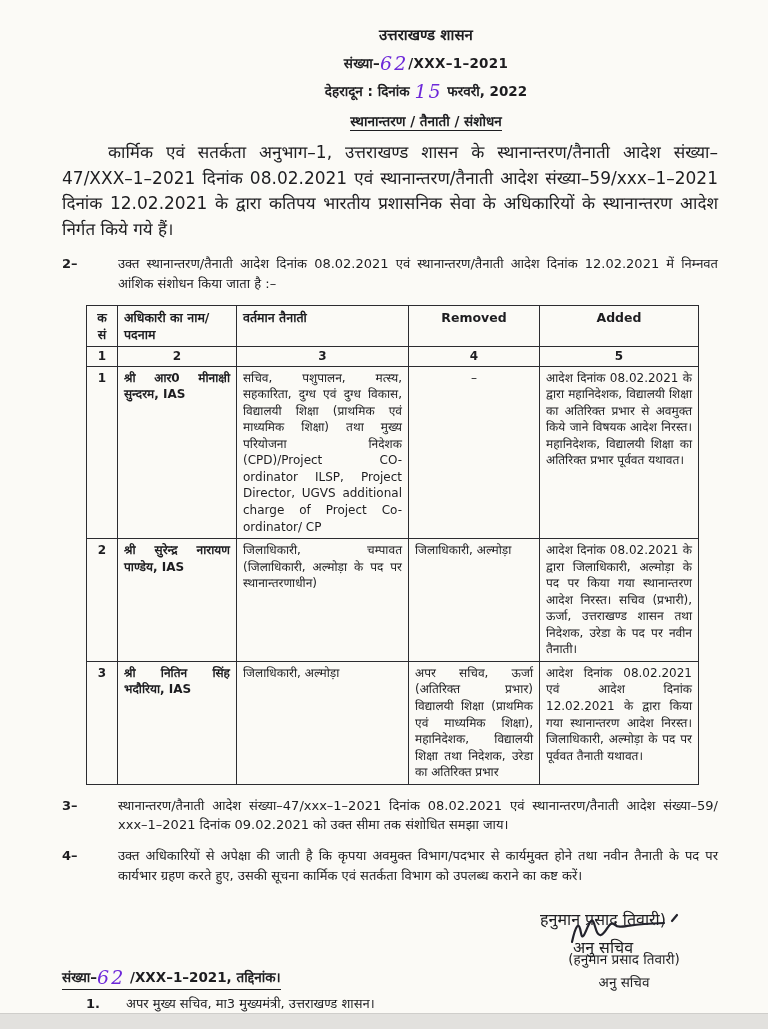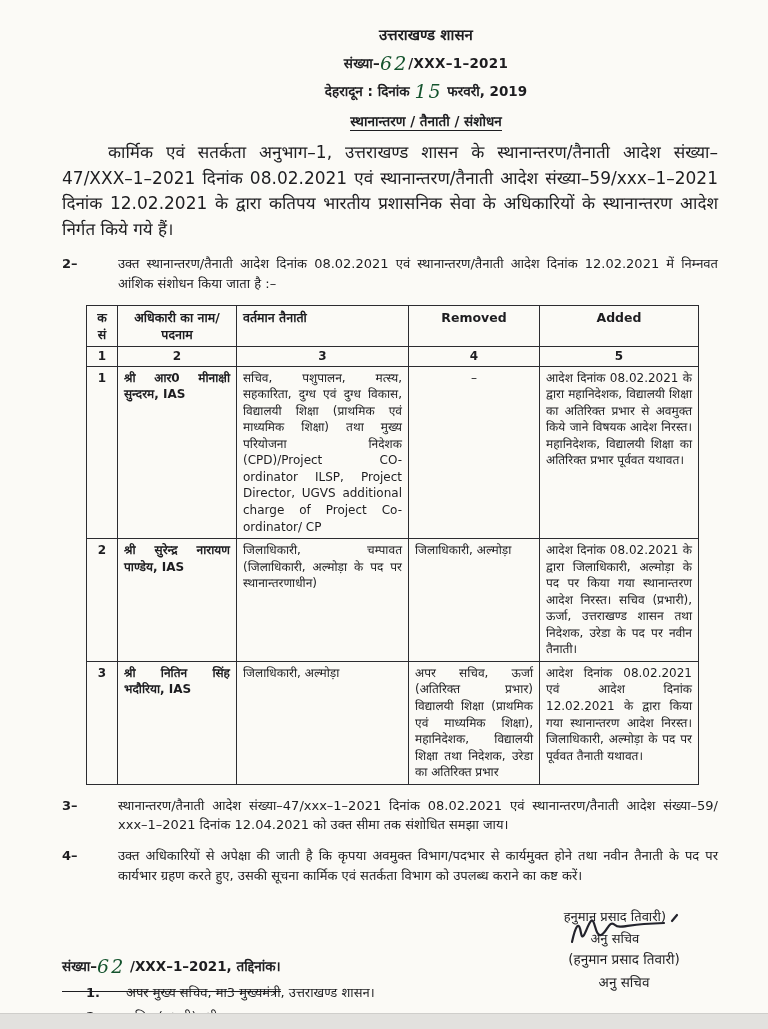--- a/index.html
+++ b/index.html
@@ -17,21 +17,21 @@
   
   .hdr { text-align:center; padding-left:72px; line-height:1.5; }
   .hdr-org   { font-weight:bold; font-size:15px; }
   .hdr-sec   { font-weight:bold; font-size:14px; }
   .hdr-num   { font-weight:bold; font-size:13.5px; letter-spacing:.3px; }
   .hdr-date  { font-weight:bold; font-size:13.5px; }
   .hand {
     font-family:"DejaVu Serif", serif;
     font-style:italic; font-weight:normal;
     font-size:19px; letter-spacing:2px;
-    color:#14532d; position:relative; top:2px;
+    color:#6d28d9; position:relative; top:2px;
   }
   .subject { font-weight:bold; font-size:13.5px; margin-top:7px; }
   .subject span { border-bottom:1.5px solid #1d1d20; padding-bottom:1px; }
 
   
   p.bodytext { font-size:17px; line-height:1.52; text-align:justify; margin:9px 0; }
   .p1 { text-indent:46px; margin-top:13px; }
   .numpara { display:flex; margin:11px 0; font-size:13px; line-height:1.52; }
   .numpara .pn { width:56px; flex:none; font-weight:600; }
   .numpara .pt { flex:1; text-align:justify; }
@@ -44,36 +44,36 @@
     font-size:12px; line-height:1.38;
     table-layout:fixed;
   }
   .ttable th, .ttable td {
     border:1.5px solid #2c2c30;
     padding:3px 6px;
     vertical-align:top;
   }
   .ttable thead th { font-weight:bold; font-size:12.5px; }
   .th-sn   { white-space:pre-line; text-align:center; }
-  .th-name { text-align:center; }
+  .th-name { text-align:left; }
   .th-cur  { text-align:left; }
   .th-en   { text-align:center; font-family:"DejaVu Sans",sans-serif; }
   .colnum td { text-align:center; font-weight:bold; padding:1px 2px; }
   td.sn { text-align:center; font-weight:bold; }
   td.name { text-align:justify; font-weight:bold; }
   td.cur, td.rem, td.add { text-align:justify; }
   td.rem-center { text-align:center; }
 
   
   .sign1 {
     width:max-content; margin:20px 52px 2px auto;
-    text-align:center; font-size:13px; line-height:1.75;
+    text-align:center; font-size:16px; line-height:1.75;
   }
   .refline { font-size:13.5px; margin:2px 0 8px; }
-  .refline .u { border-bottom:1.5px solid #1d1d20; padding-bottom:17px; font-weight:600; }
+  .refline .u { border-bottom:1.5px solid #1d1d20; padding-bottom:4px; font-weight:600; }
   .copyintro { font-size:13px; margin:8px 0 7px; text-indent:60px; }
   .copylist { font-size:13px; line-height:1.5; }
   .cli { display:flex; margin:4.5px 0; }
   .cli .cn { width:64px; flex:none; padding-left:24px; font-weight:600; }
   .cli .ct { flex:1; text-align:justify; padding-right:14px; }
 
   .sign2 {
     position:absolute; right:44px; top:912px;
     text-align:center; font-size:13.5px; line-height:1.7; width:200px;
   }
@@ -86,21 +86,21 @@
   }
 </style>
 </head>
 <body>
 
 <div class="page">
 
   <div class="hdr">
     <div class="hdr-org">उत्तराखण्ड शासन</div>
     <div class="hdr-num"><span>संख्या–</span><span class="hand">62</span><span>/XXX–1–2021</span></div>
-    <div class="hdr-date"><span>देहरादून : दिनांक</span> <span class="hand">15</span> <span>फरवरी, 2019</span></div>
+    <div class="hdr-date"><span>देहरादून : दिनांक</span> <span class="hand">15</span> <span>फरवरी, 2022</span></div>
     <div class="subject"><span>स्थानान्तरण / तैनाती / संशोधन</span></div>
   </div>
 
   <p class="bodytext p1">कार्मिक एवं सतर्कता अनुभाग–1, उत्तराखण्ड शासन के स्थानान्तरण/तैनाती आदेश संख्या–47/XXX–1–2021 दिनांक 08.02.2021 एवं स्थानान्तरण/तैनाती आदेश संख्या–59/xxx–1–2021 दिनांक 12.02.2021 के द्वारा कतिपय भारतीय प्रशासनिक सेवा के अधिकारियों के स्थानान्तरण आदेश निर्गत किये गये हैं।</p>
 
   <div class="numpara">
     <span class="pn">2–</span>
     <span class="pt">उक्त स्थानान्तरण/तैनाती आदेश दिनांक 08.02.2021 एवं स्थानान्तरण/तैनाती आदेश दिनांक 12.02.2021 में निम्नवत आंशिक संशोधन किया जाता है :–</span>
   </div>
 
@@ -149,21 +149,21 @@
         <td class="name">श्री नितिन सिंह भदौरिया, IAS</td>
         <td class="cur">जिलाधिकारी, अल्मोड़ा</td>
         <td class="rem">अपर सचिव, ऊर्जा (अतिरिक्त प्रभार) विद्यालयी शिक्षा (प्राथमिक एवं माध्यमिक शिक्षा), महानिदेशक, विद्यालयी शिक्षा तथा निदेशक, उरेडा का अतिरिक्त प्रभार</td>
         <td class="add">आदेश दिनांक 08.02.2021 एवं आदेश दिनांक 12.02.2021 के द्वारा किया गया स्थानान्तरण आदेश निरस्त। जिलाधिकारी, अल्मोड़ा के पद पर पूर्ववत तैनाती यथावत।</td>
       </tr>
     </tbody>
   </table>
 
   <div class="numpara">
     <span class="pn">3–</span>
-    <span class="pt">स्थानान्तरण/तैनाती आदेश संख्या–47/xxx–1–2021 दिनांक 08.02.2021 एवं स्थानान्तरण/तैनाती आदेश संख्या–59/ xxx–1–2021 दिनांक 12.04.2021 को उक्त सीमा तक संशोधित समझा जाय।</span>
+    <span class="pt">स्थानान्तरण/तैनाती आदेश संख्या–47/xxx–1–2021 दिनांक 08.02.2021 एवं स्थानान्तरण/तैनाती आदेश संख्या–59/ xxx–1–2021 दिनांक 09.02.2021 को उक्त सीमा तक संशोधित समझा जाय।</span>
   </div>
 
   <div class="numpara">
     <span class="pn">4–</span>
     <span class="pt">उक्त अधिकारियों से अपेक्षा की जाती है कि कृपया अवमुक्त विभाग/पदभार से कार्यमुक्त होने तथा नवीन तैनाती के पद पर कार्यभार ग्रहण करते हुए, उसकी सूचना कार्मिक एवं सतर्कता विभाग को उपलब्ध कराने का कष्ट करें।</span>
   </div>
 
   <div class="sign1">
     <div>हनुमान प्रसाद तिवारी)</div>
     <div>अनु सचिव</div>

